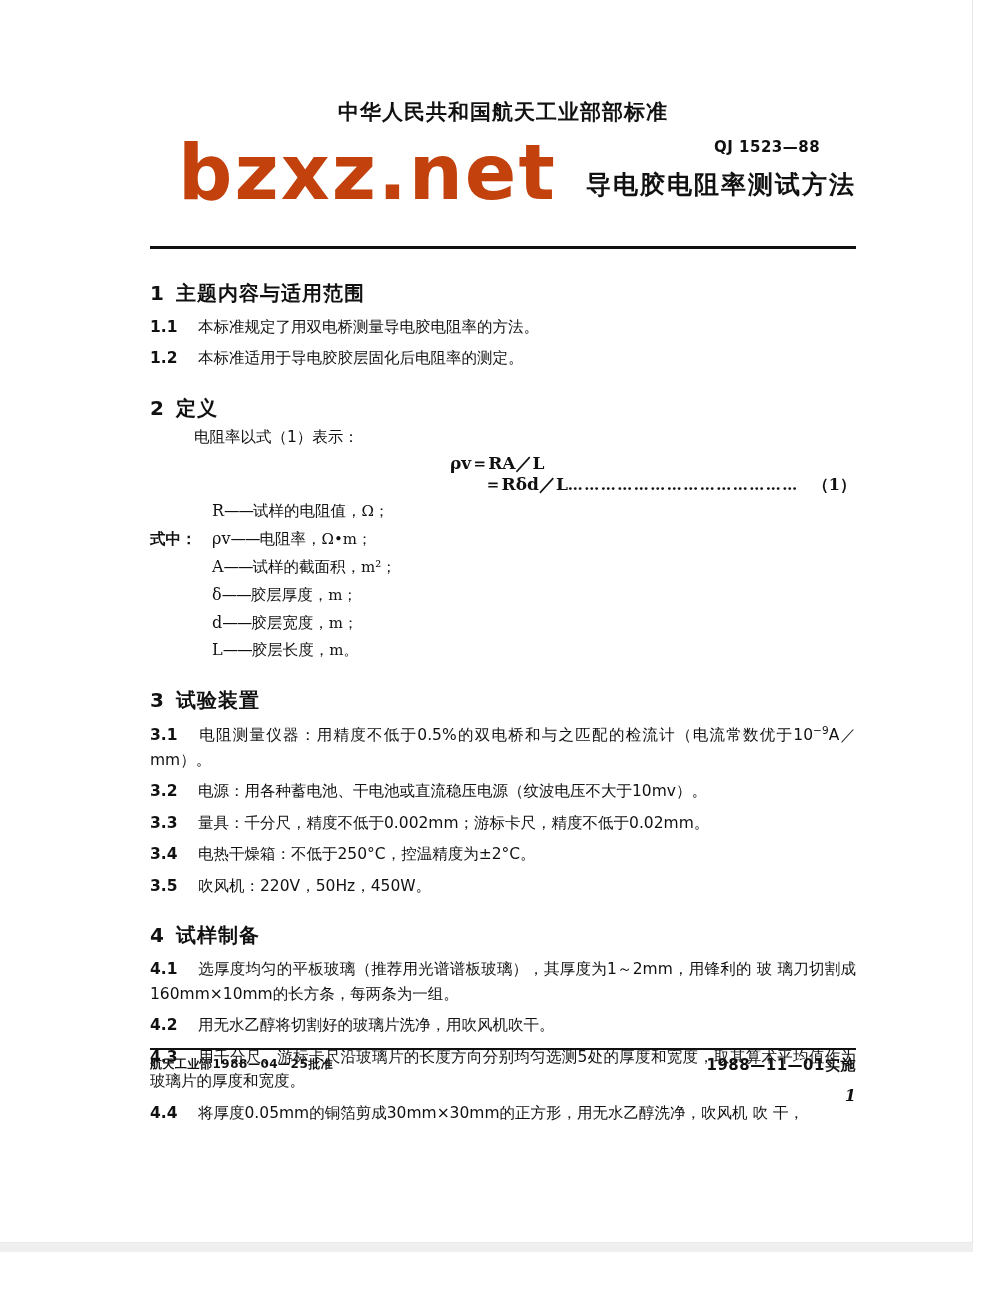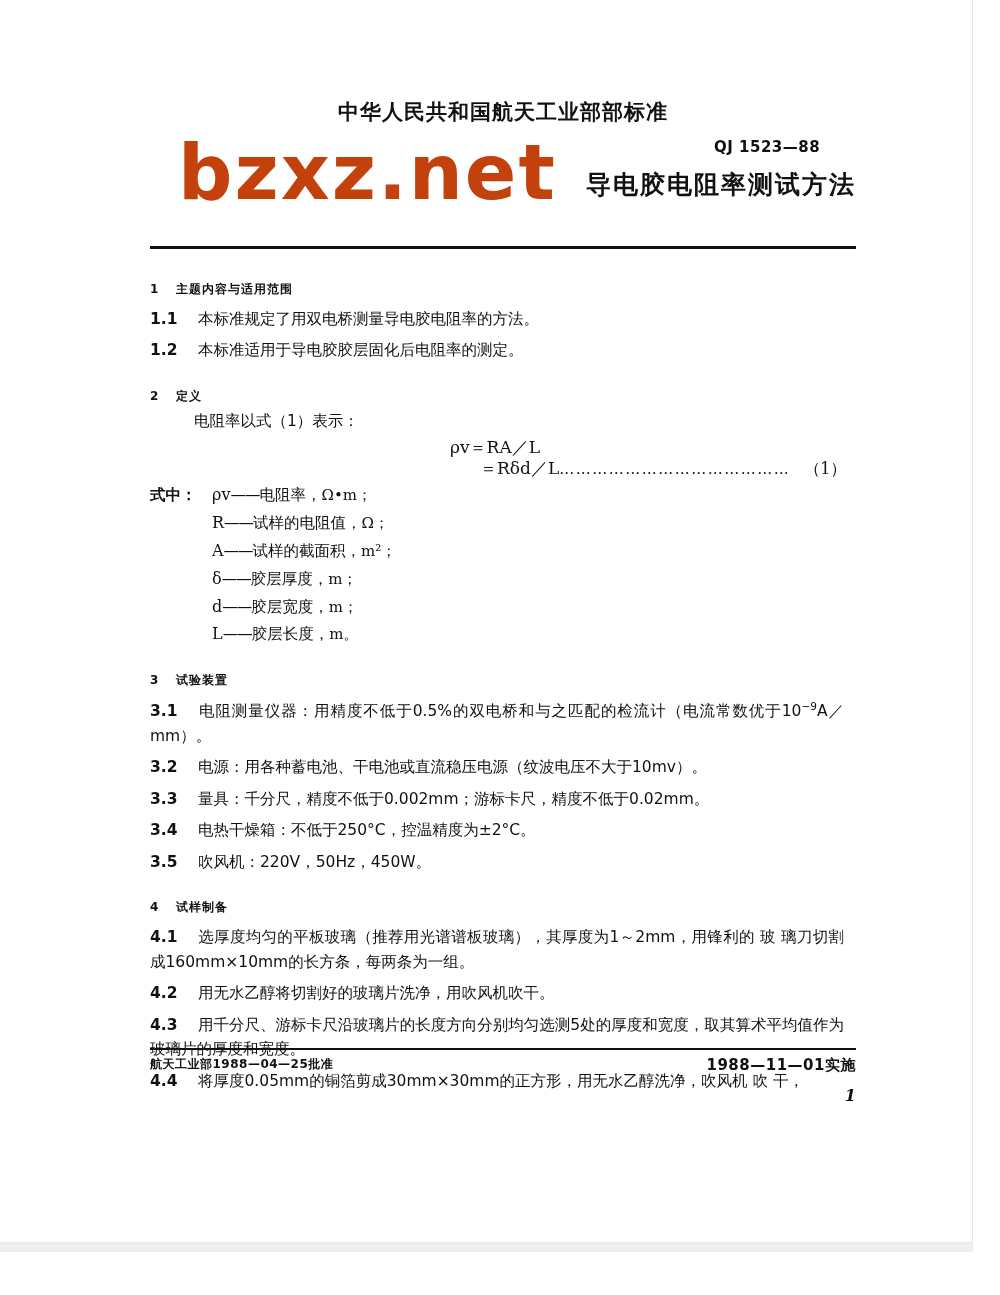--- a/index.html
+++ b/index.html
@@ -106,31 +106,31 @@
     position: absolute;
     left: 150px;
     top: 283px;
     width: 706px;
     font-size: 15.5px;
     line-height: 1.0;
   }
 
   .sec-head {
     font-weight: bold;
-    font-size: 12px;
+    font-size: 20px;
     letter-spacing: 1px;
     margin: 0 0 12px 0;
   }
   .sec-head .num {
     display: inline-block;
     width: 26px;
   }
 
   .clause {
-    margin: 0 12px 7px 0;
+    margin: 0 0 7px 0;
     text-align: justify;
     line-height: 1.58;
   }
   .clause .num {
     display: inline-block;
     width: 48px;
     font-weight: bold;
   }
   .clause .txt { }
   .gap-md { height: 20px; }
@@ -138,23 +138,24 @@
 
   
   .formula-intro {
     margin: 0 0 10px 44px;
     font-size: 15.5px;
   }
   .formula-line {
     font-family: "DejaVu Serif", "Liberation Serif", serif;
     font-size: 17px;
     white-space: nowrap;
+    font-weight: bold;
   }
   .formula-1 { margin: 0 0 4px 300px; }
-  .formula-2 { margin: 0 0 3px 330px; position: relative; }
+  .formula-2 { margin: 0 0 3px 330px; position: relative; text-align: right; }
   .leader {
     letter-spacing: 1.5px;
     font-size: 15px;
   }
   .eqno {
     margin-left: 14px;
     font-family: "DejaVu Serif", "Liberation Serif", serif;
     font-size: 16px;
   }
 
@@ -255,24 +256,24 @@
       <span class="num">2</span><span>定义</span>
     </div>
     <div class="formula-intro">电阻率以式（1）表示：</div>
     <div class="formula-line formula-1">ρv＝RA／L</div>
     <div class="formula-line formula-2">
       <span>＝Rδd／L</span><span class="leader">……………………………………</span><span class="eqno">（1）</span>
     </div>
 
     <div class="where-list">
       <div class="where-row">
+        <span class="where-indent"></span><span class="sym">R</span><span class="dash">——</span><span>试样的电阻值，</span><span class="unit">Ω；</span>
+      </div>
+      <div class="where-row">
         <span class="where-label">式中：</span><span class="sym">ρv</span><span class="dash">——</span><span>电阻率，</span><span class="unit">Ω•m；</span>
-      </div>
-      <div class="where-row">
-        <span class="where-indent"></span><span class="sym">R</span><span class="dash">——</span><span>试样的电阻值，</span><span class="unit">Ω；</span>
       </div>
       <div class="where-row">
         <span class="where-indent"></span><span class="sym">A</span><span class="dash">——</span><span>试样的截面积，</span><span class="unit">m²；</span>
       </div>
       <div class="where-row">
         <span class="where-indent"></span><span class="sym">δ</span><span class="dash">——</span><span>胶层厚度，</span><span class="unit">m；</span>
       </div>
       <div class="where-row">
         <span class="where-indent"></span><span class="sym">d</span><span class="dash">——</span><span>胶层宽度，</span><span class="unit">m；</span>
       </div>

